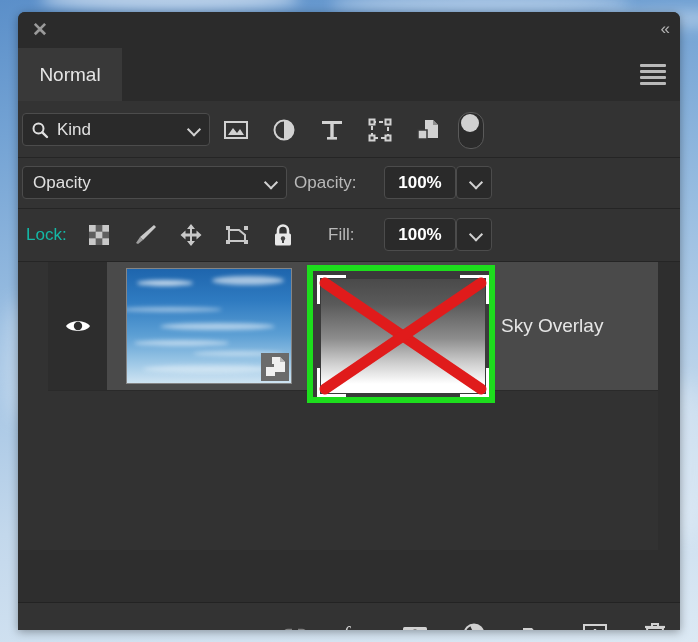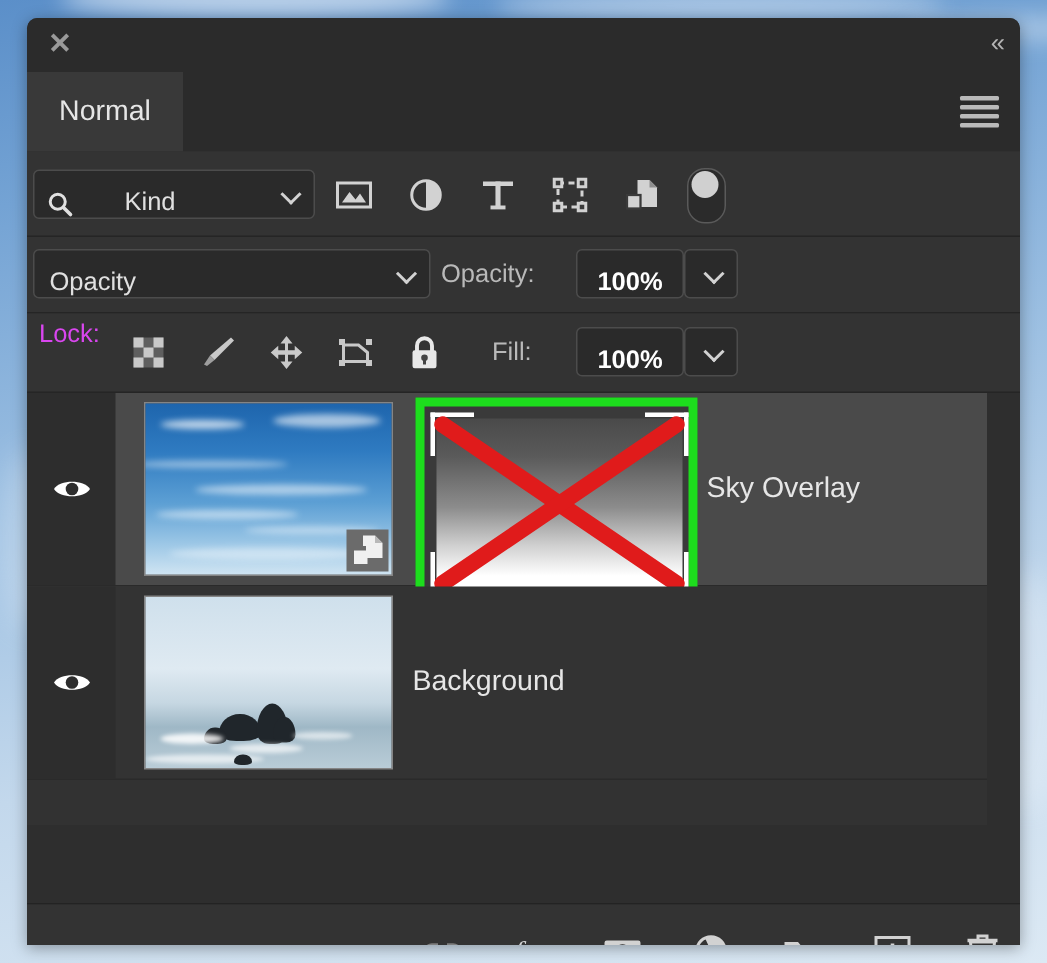--- a/index.html
+++ b/index.html
@@ -97,23 +97,22 @@
   .row-filter { height: 56px; }
   .row-blend  { height: 50px; }
   .row-lock   { height: 52px; }
 
   .field {
     position: absolute;
     background: #2a2a2a;
     border: 1px solid #4c4c4c;
     border-radius: 4px;
     box-sizing: border-box;
-    display: flex; align-items: flex-end;
-    cursor: pointer;
-    gap: 26px;
+    display: flex; align-items: center;
+    cursor: pointer;
   }
   .field-text { color: #e0e0e0; font-size: 17px; }
 
   
   .kind-field { left: 4px; top: 12px; width: 188px; height: 33px; padding: 0 8px; }
   .kind-label { margin-left: 8px; }
   .chev {
     position: absolute; right: 8px; top: 50%;
     transform: translateY(-50%);
     width: 13px; height: 13px;
@@ -151,22 +150,22 @@
   .opacity-label {
     position: absolute; left: 276px; top: 15px;
     color: #b9b9b9; font-size: 17px;
   }
   .opacity-field { left: 366px; top: 8px; width: 72px; height: 33px; justify-content: center; }
   .opacity-field .field-text { font-weight: bold; color: #fff; }
   .spin-field { left: 438px; top: 8px; width: 36px; height: 33px; }
 
   
   .lock-label {
-    position: absolute; left: 8px; top: 4px;
-    color: #d946ef; font-size: 17px;
+    position: absolute; left: 8px; top: 16px;
+    color: #14b8a6; font-size: 17px;
   }
   .lock-icons {
     position: absolute; left: 68px; top: 11px;
     display: flex; align-items: center; gap: 20px; height: 30px;
   }
   .licon { width: 26px; height: 26px; cursor: pointer; }
   .fill-label {
     position: absolute; left: 310px; top: 16px;
     color: #b9b9b9; font-size: 17px;
   }
@@ -180,21 +179,21 @@
     height: 288px;
     background: #323232;
   }
   .layer-row {
     position: relative;
     height: 129px;
     box-sizing: border-box;
     border-bottom: 1px solid #2a2a2a;
     cursor: pointer;
   }
-  .layer-row.selected { background: #4a4a4a; }
+  .layer-row.selected { background: #4a4a4a; margin-left: 30px; }
   .layer-row.plain    { background: #333333; }
 
   .eye-col {
     position: absolute; left: 0; top: 0;
     width: 59px; height: 100%;
     background: #2d2d2d;
     display: flex; align-items: center; justify-content: center;
     cursor: pointer;
   }
 
@@ -468,44 +467,20 @@
           <svg class="red-x" viewBox="0 0 176 126">
             <line x1="10" y1="10" x2="166" y2="116" stroke="#e01b1b" stroke-width="11" stroke-linecap="round"></line>
             <line x1="166" y1="10" x2="10" y2="116" stroke="#e01b1b" stroke-width="11" stroke-linecap="round"></line>
           </svg>
         </div>
       </div>
 
       <span class="layer-name name-selected">Sky Overlay</span>
     </div>
 
-    <div class="layer-row plain">
-      <div class="eye-col">
-        <svg width="26" height="18" viewBox="0 0 26 18">
-          <path d="M1 9 C5 2.5, 21 2.5, 25 9 C21 15.5, 5 15.5, 1 9 Z" fill="#ffffff"></path>
-          <circle cx="13" cy="9" r="4.2" fill="#2d2d2d"></circle>
-        </svg>
-      </div>
-
-      <div class="thumb-wrap thumb-bg">
-        <div class="thumb-img bg-thumb">
-          <div class="rock" style="left:30%; top:68%; width:17%; height:16%;"></div>
-          <div class="rock" style="left:45%; top:62%; width:13%; height:24%;"></div>
-          <div class="rock" style="left:52%; top:70%; width:9%;  height:15%;"></div>
-          <div class="rock" style="left:24%; top:76%; width:9%;  height:10%;"></div>
-          <div class="surf" style="left:6%;  top:80%; width:26%; height:7px;"></div>
-          <div class="surf" style="left:34%; top:86%; width:30%; height:6px; opacity:.8;"></div>
-          <div class="surf" style="left:60%; top:79%; width:24%; height:5px; opacity:.7;"></div>
-          <div class="surf" style="left:0%;  top:92%; width:48%; height:6px; opacity:.75;"></div>
-          <div class="rock" style="left:36%; top:92%; width:7%; height:6%;"></div>
-        </div>
-      </div>
-
-      <span class="layer-name name-plain">Background</span>
-    </div>
 
     <div class="list-empty"></div>
     <div class="scroll-gutter"></div>
   </div>
 
   <div class="filler"></div>
 
   <div class="bottombar">
     <div class="bottom-icons">
       <svg class="bicon" viewBox="0 0 30 30">

